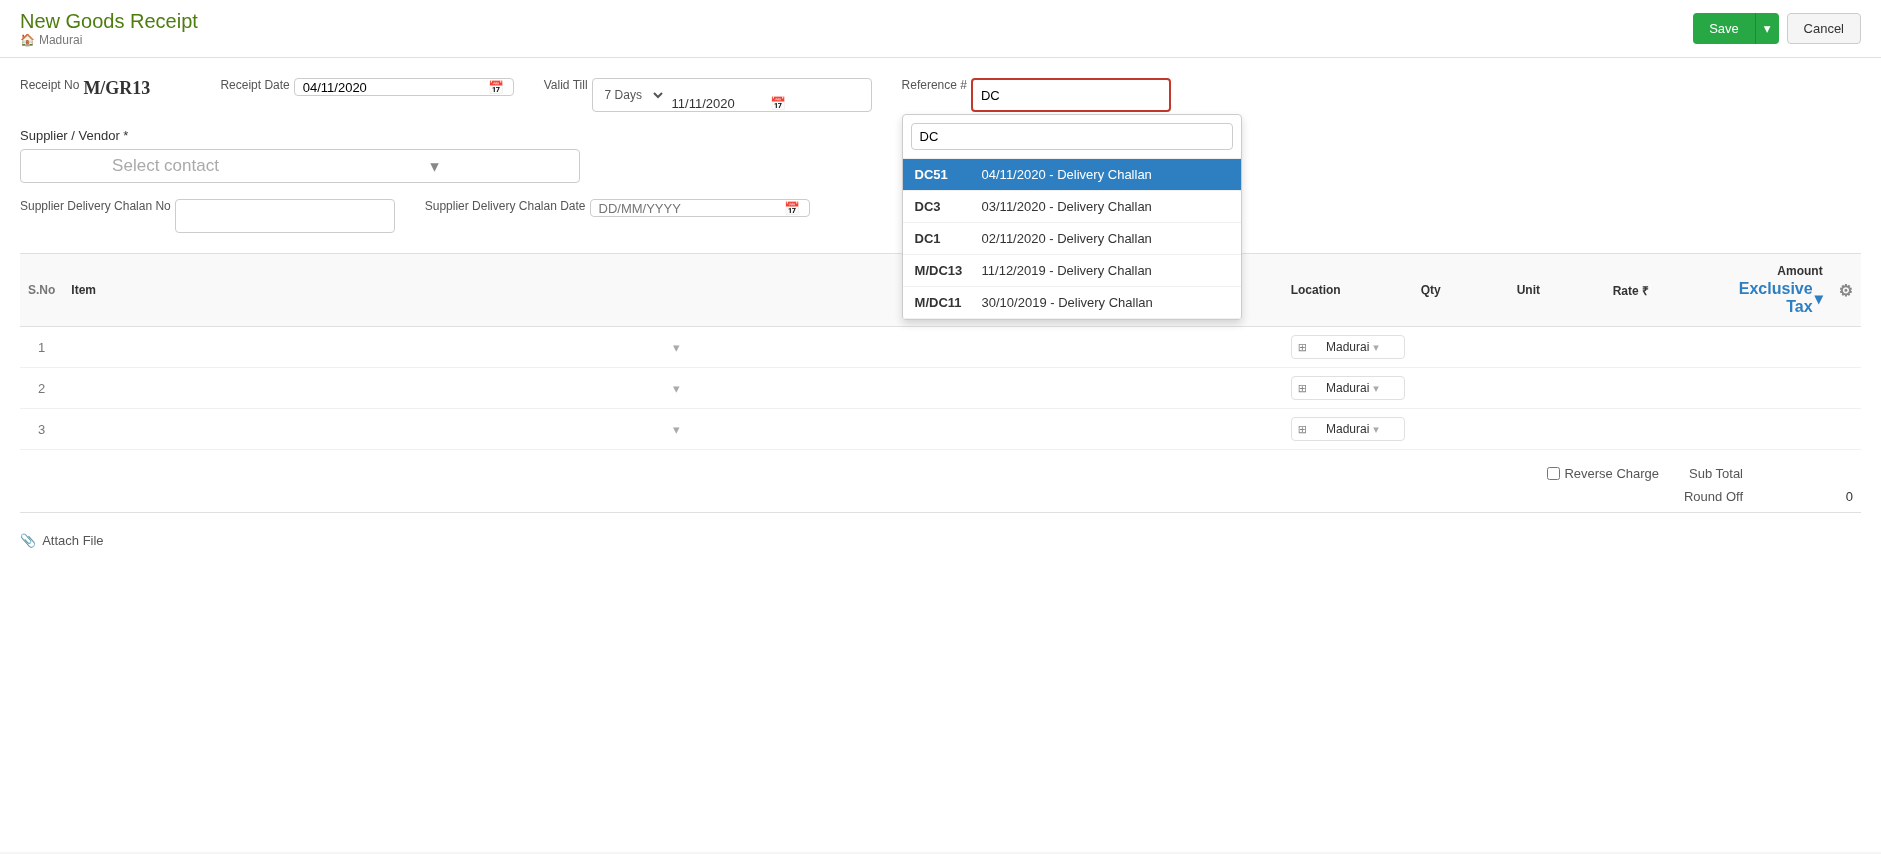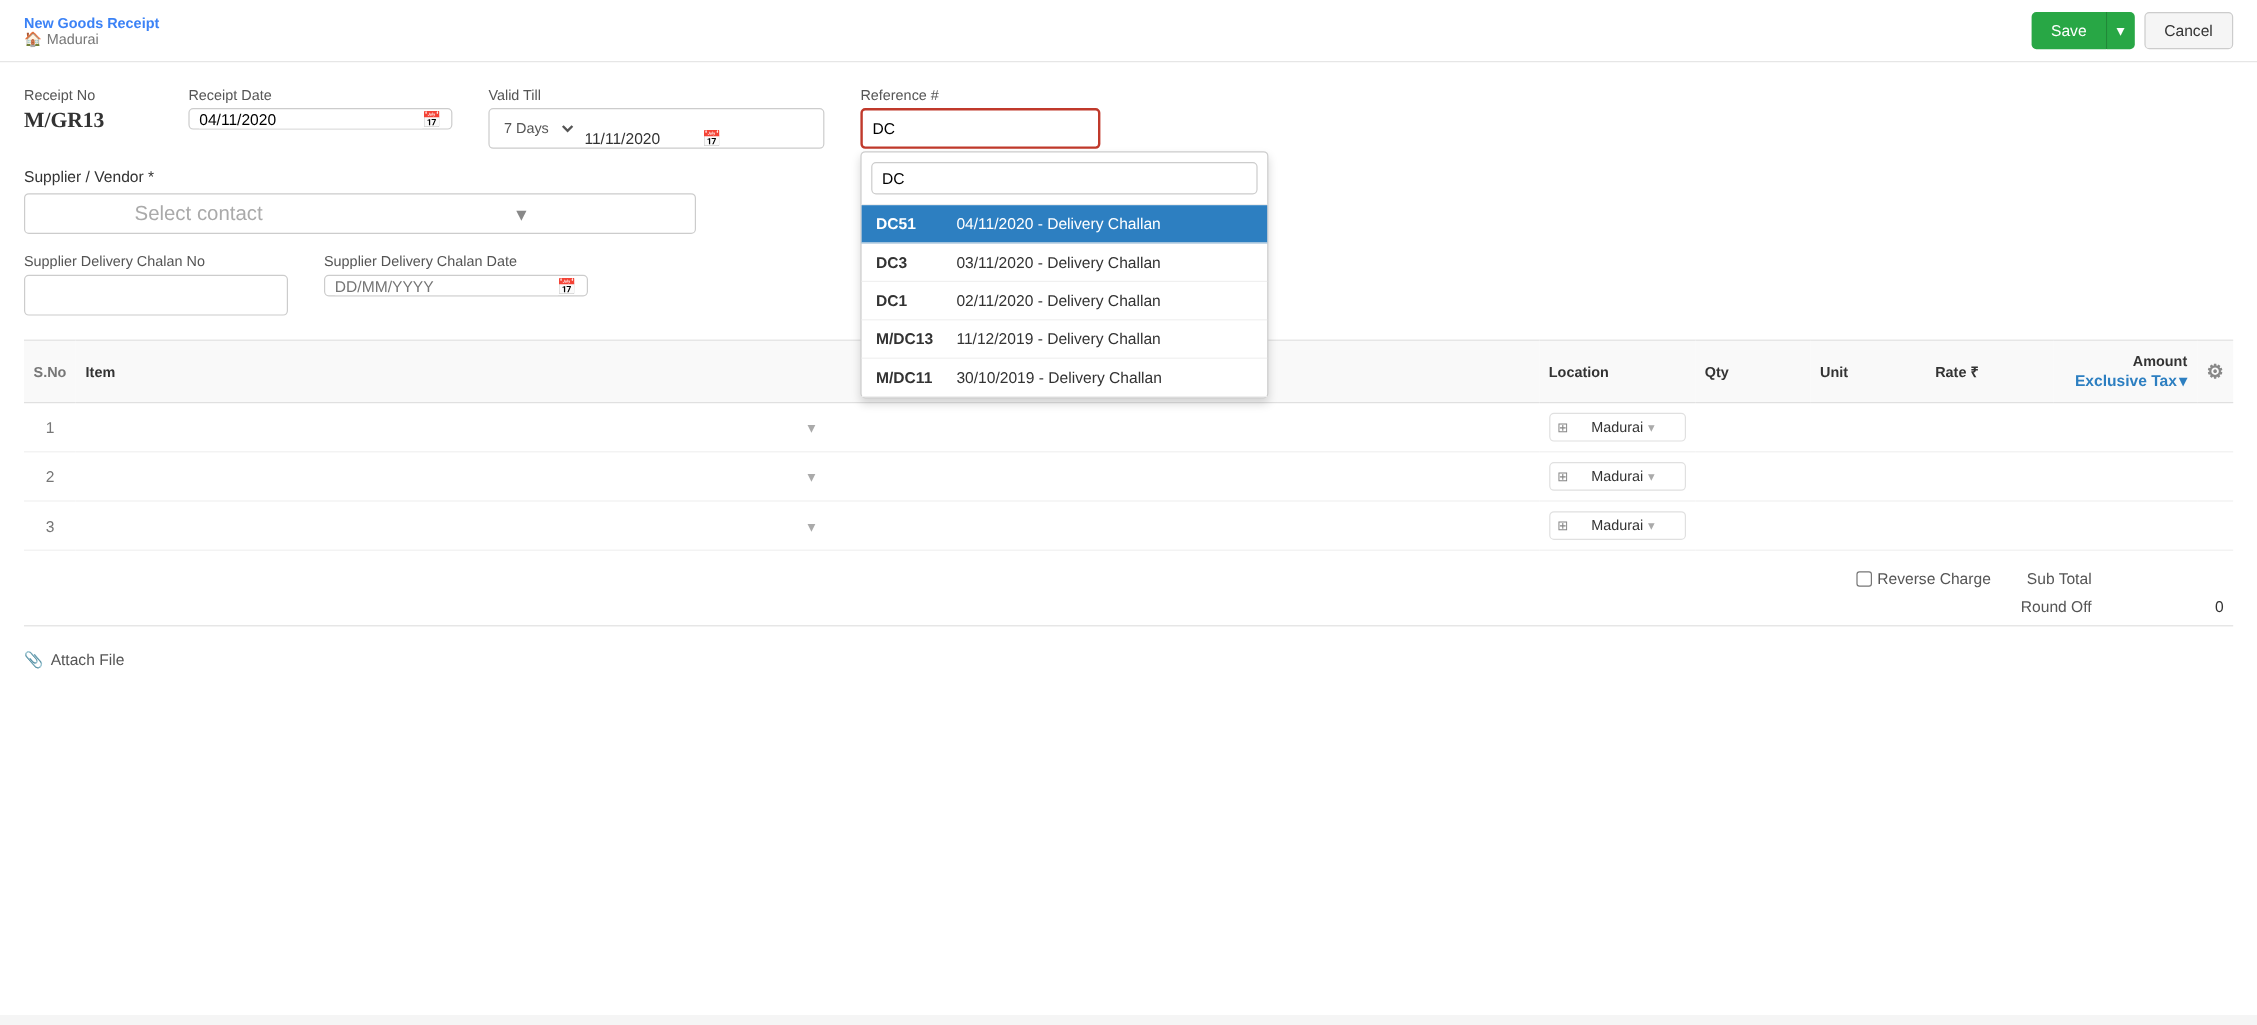--- a/index.html
+++ b/index.html
@@ -6,21 +6,21 @@
     body { font-family: Arial, sans-serif; font-size: 13px; background: #f5f5f5; color: #333; }
     
     .top-bar {
       background: #fff;
       padding: 10px 20px;
       display: flex;
       justify-content: space-between;
       align-items: center;
       border-bottom: 1px solid #e0e0e0;
     }
-    .top-bar-left h2 { font-size: 12px; font-weight: bold; color: #3b82f6; }
+    .top-bar-left h2 { font-size: 20px; font-weight: normal; color: #4d7c0f; }
     .top-bar-left .subtitle { font-size: 12px; color: #777; display: flex; align-items: center; gap: 4px; }
     .top-bar-right { display: flex; gap: 8px; }
     
     .save-btn {
       background: #28a745;
       color: #fff;
       border: none;
       padding: 7px 16px;
       border-radius: 4px 0 0 4px;
       cursor: pointer;
@@ -53,21 +53,21 @@
     
     .form-row {
       display: flex;
       gap: 30px;
       margin-bottom: 16px;
       align-items: flex-start;
     }
     
     .form-group {
       display: flex;
-      flex-direction: column;
+      flex-direction: row;
       gap: 4px;
       position: relative;
     }
     
     .form-group label {
       font-size: 12px;
       color: #555;
     }
     
     .receipt-no-val {
@@ -238,21 +238,21 @@
     .items-table .gear-col { width: 30px; text-align: center; }
     
     .amount-header {
       display: flex;
       flex-direction: column;
       align-items: flex-end;
       gap: 2px;
     }
     .exclusive-tax {
       color: #2d7fc1;
-      font-size: 13px;
+      font-size: 16px;
       cursor: pointer;
       display: flex;
       align-items: center;
       gap: 2px;
     }
     
     .item-select {
       display: flex;
       align-items: center;
       width: 100%;

